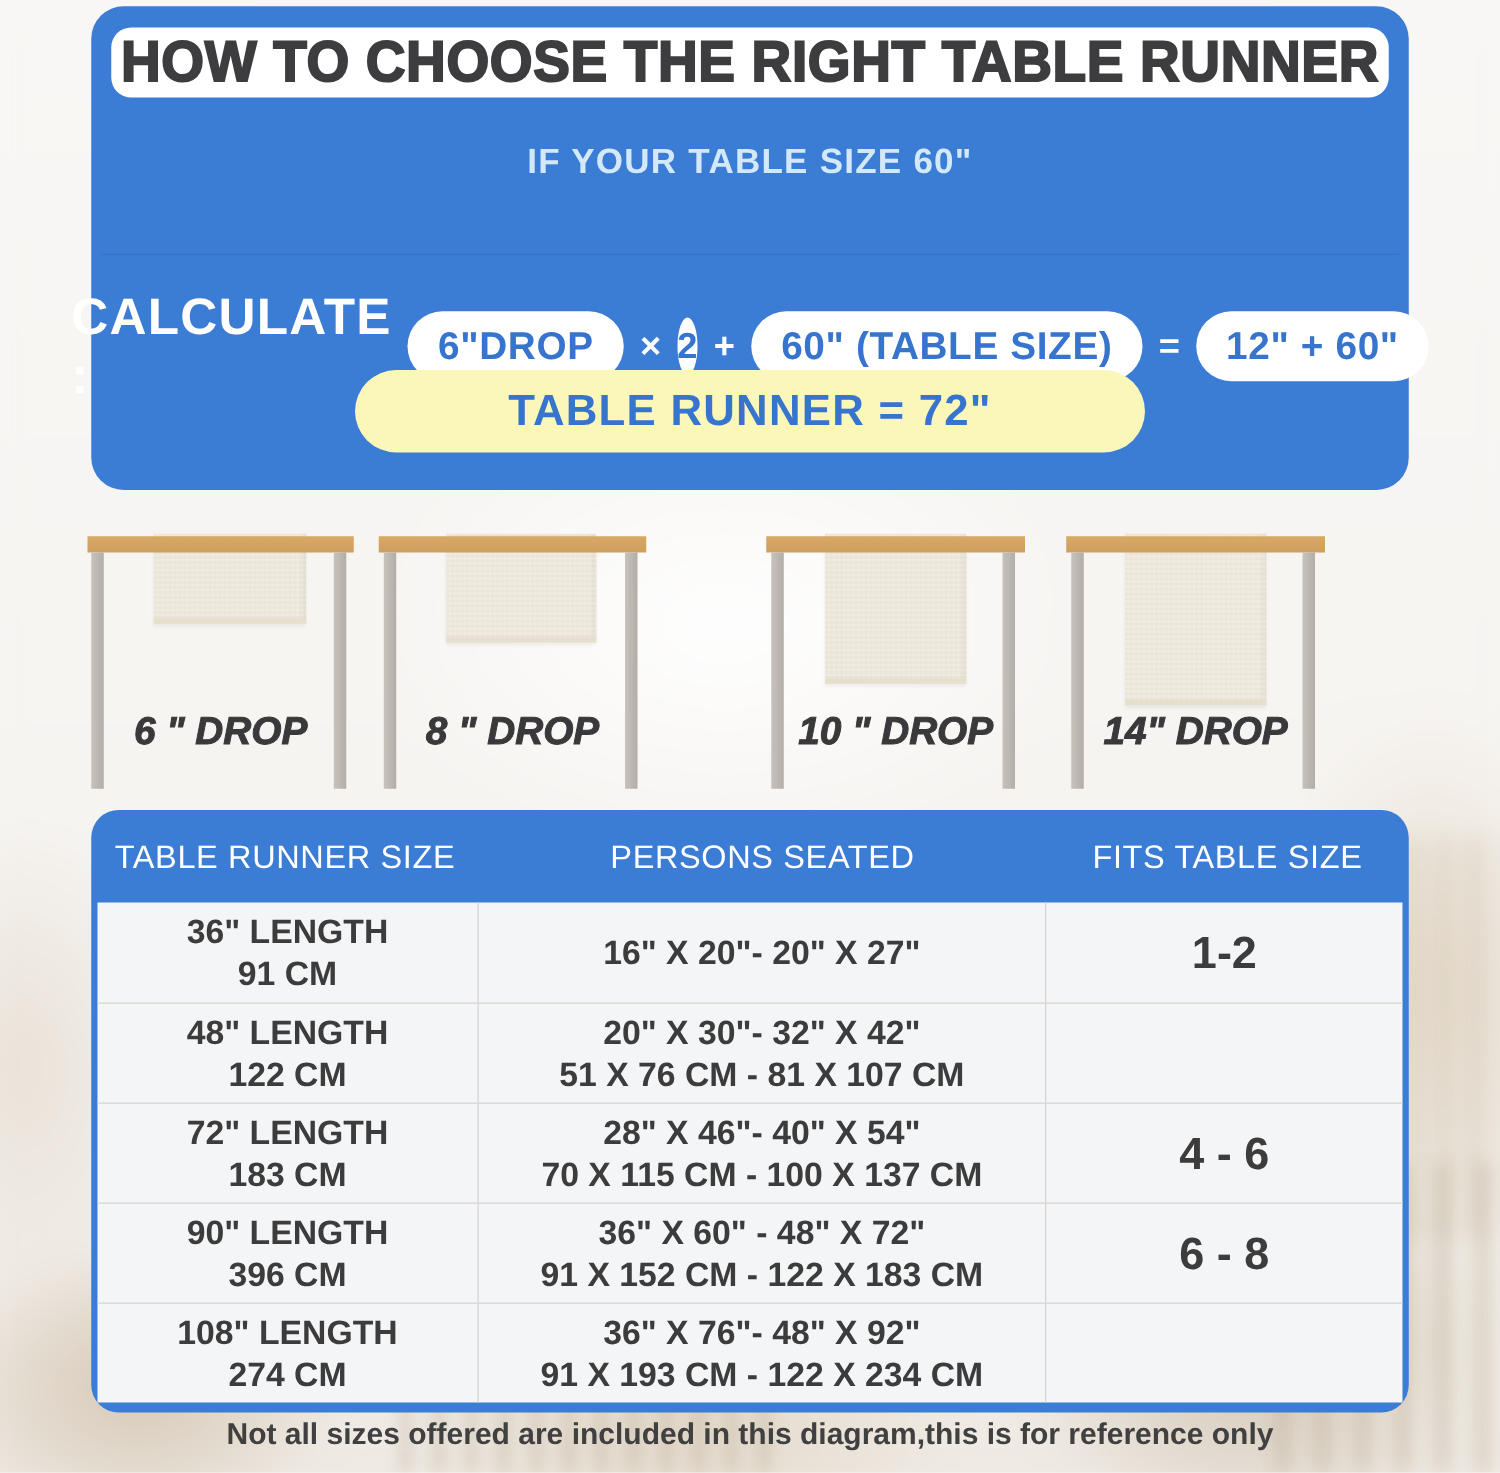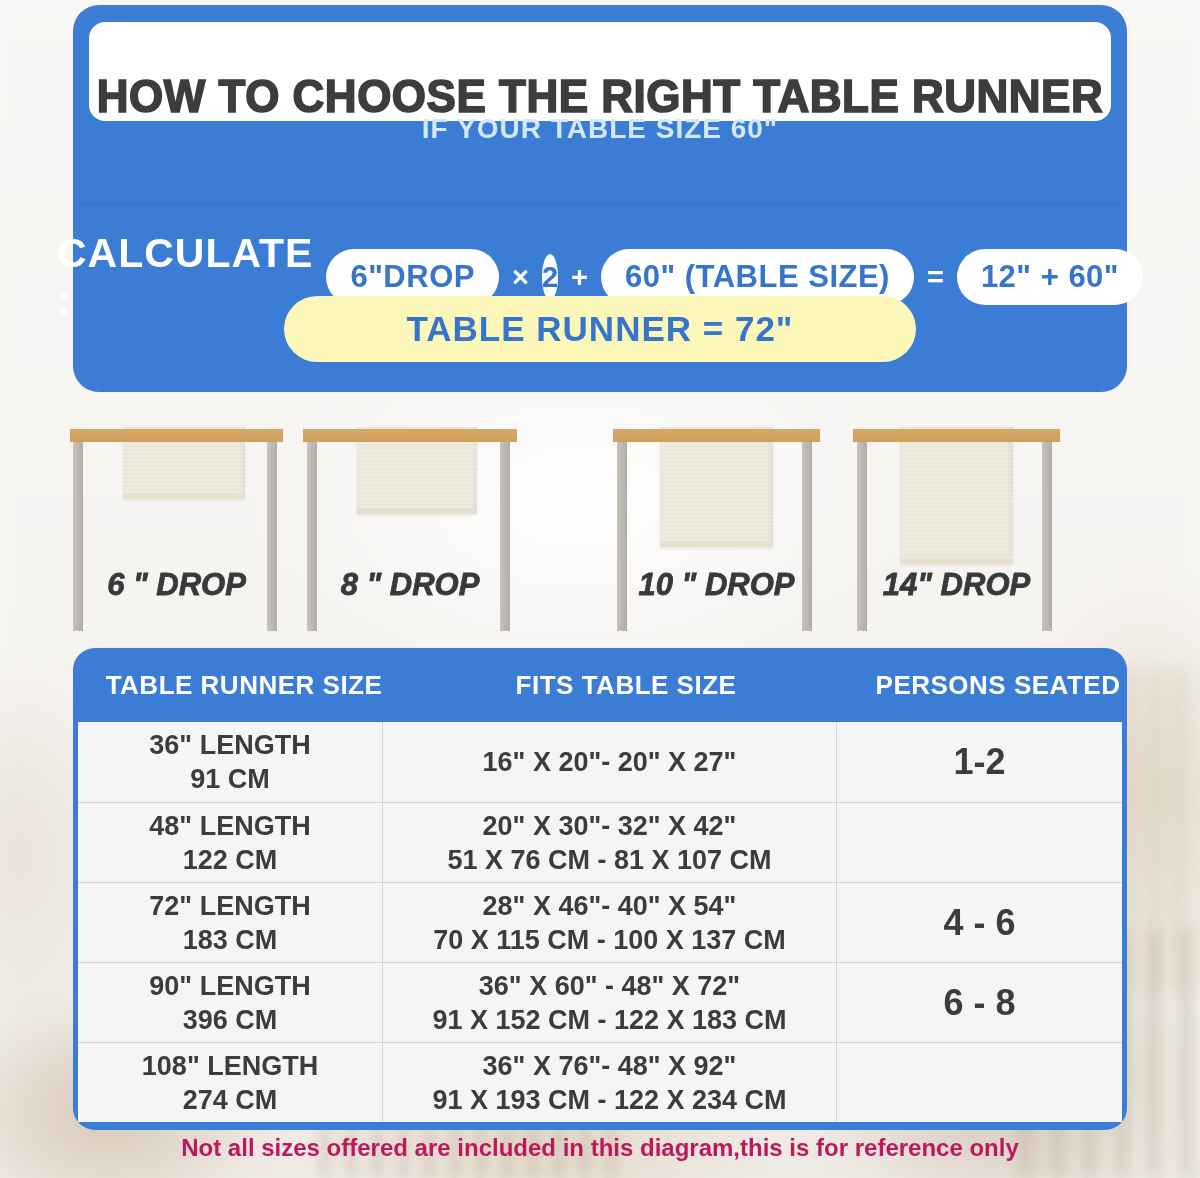--- a/index.html
+++ b/index.html
@@ -32,23 +32,23 @@
     position:absolute; left:320px; top:1095px; width:310px; height:83px; filter:blur(6px);
     background:repeating-linear-gradient(90deg, rgba(170,150,125,.28) 0 10px, rgba(255,255,255,0) 10px 26px);
   }
 
   
   .hero {
     position:absolute; left:73px; top:5px; width:1054px; height:387px;
     background:#3b7cd5; border-radius:26px;
   }
   .banner {
-    position:absolute; left:16px; top:17px; width:1022px; height:99px;
+    position:absolute; left:16px; top:17px; width:1022px; height:56px;
     background:#ffffff; border-radius:16px;
-    display:flex; align-items:flex-end; justify-content:center;
+    display:flex; align-items:center; justify-content:center;
   }
   .banner-title {
     font-size:44px; font-weight:bold; color:#3d3d3f; white-space:nowrap;
     letter-spacing:.5px; -webkit-text-stroke:1.6px #3d3d3f; transform:scaleY(1.04);
   }
   .hero-sub { position:absolute; left:0; width:100%; text-align:center;
     color:#d3e9f9; font-size:28px; font-weight:bold; letter-spacing:1px; white-space:nowrap; }
   .sub1 { top:108px; }
   .sub2 { top:145px; }
   .hero-divider { position:absolute; left:8px; right:8px; top:198px; height:1px; background:rgba(0,0,0,.07); }
@@ -108,39 +108,39 @@
   .t4-label { left:853px; width:207px; }
 
   
   .size-table {
     position:absolute; left:73px; top:648px; width:1054px; height:482px;
     background:#3b7cd5; border-radius:22px; overflow:hidden;
   }
   .st-header {
     position:absolute; left:0; top:0; width:100%; height:74px;
     display:grid; grid-template-columns:310px 454px 290px; align-items:center;
-    color:#ffffff; font-size:26px; font-weight:bold; letter-spacing:.5px; text-align:center;padding-left:16px;
+    color:#ffffff; font-size:26px; font-weight:normal; letter-spacing:.5px; text-align:center;
   }
   .st-body {
     position:absolute; left:5px; right:5px; top:74px; bottom:8px;
     background:rgba(252,250,247,.96);
     display:grid; grid-template-rows:repeat(5,1fr);
   }
   .st-row { display:grid; grid-template-columns:305px 454px auto; }
   .st-row + .st-row { border-top:1px solid #d8d3cd; }
   .st-cell {
     display:flex; flex-direction:column; align-items:center; justify-content:center;
     text-align:center; color:#3c3c3c; font-weight:bold; font-size:27px; line-height:34px;
   }
   .st-cell.c1, .st-cell.c2 { border-right:1px solid #d8d3cd; }
   .st-cell.persons { font-size:36px; }
 
   .footer-note {
     position:absolute; top:1134px; left:0; width:100%; text-align:center;
-    font-size:24px; font-weight:bold; color:#be185d; letter-spacing:0;
+    font-size:24px; font-weight:bold; color:#404040; letter-spacing:0;
   }
 </style>
 </head>
 <body>
 
 <div class="bg-blur"></div>
 <div class="right-streaks"></div>
 <div class="spindles"></div>
 <div class="spindles-left"></div>
 
@@ -187,22 +187,22 @@
   <div class="runner t4-runner"></div>
   <div class="table-top t4-top"></div>
   <div class="table-leg t4-leg-l"></div>
   <div class="table-leg t4-leg-r"></div>
   <div class="drop-label t4-label">14" DROP</div>
 </div>
 
 <div class="size-table">
   <div class="st-header">
     <div>TABLE RUNNER SIZE</div>
+    <div>PERSONS SEATED</div>
     <div>FITS TABLE SIZE</div>
-    <div>PERSONS SEATED</div>
   </div>
   <div class="st-body">
 
     <div class="st-row">
       <div class="st-cell c1">
         <span>36" LENGTH</span>
         <span>91 CM</span>
       </div>
       <div class="st-cell c2">
         <span>16" X 20"- 20" X 27"</span>

